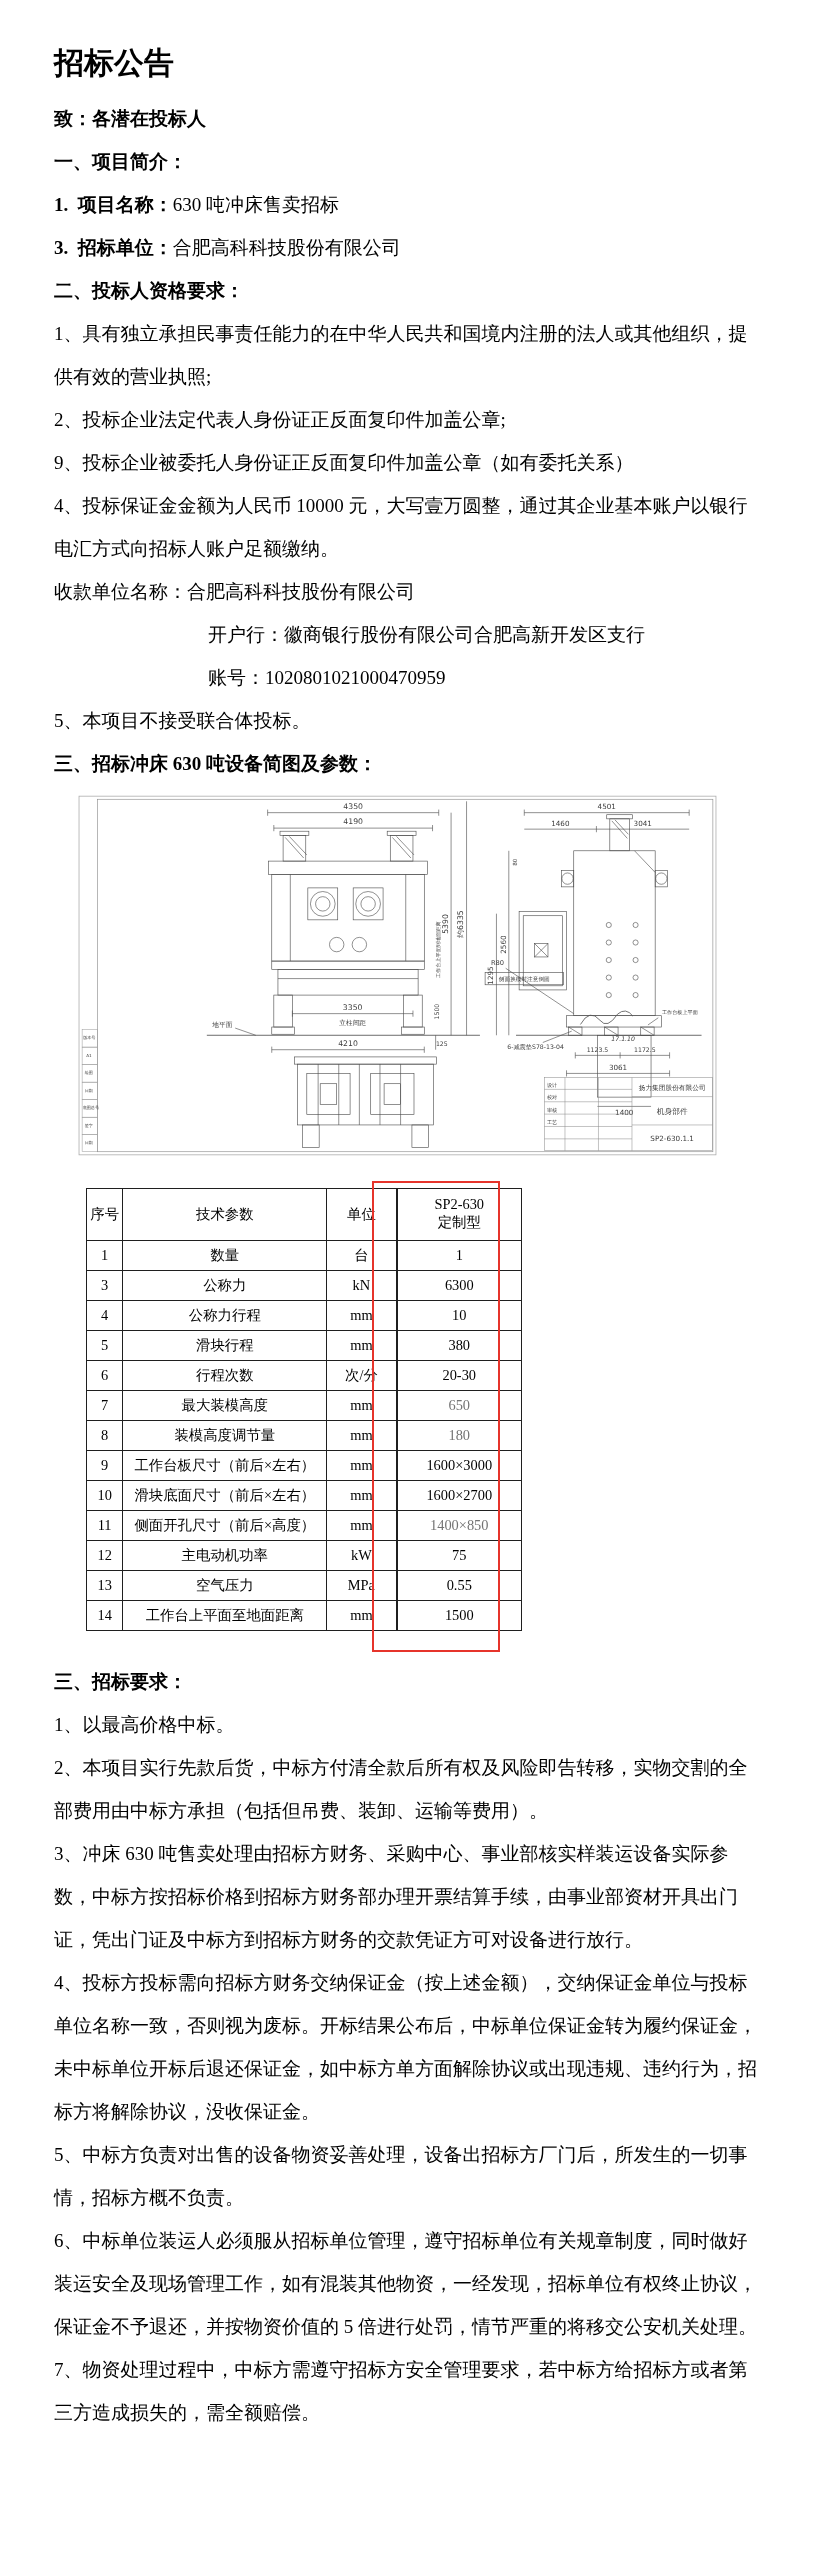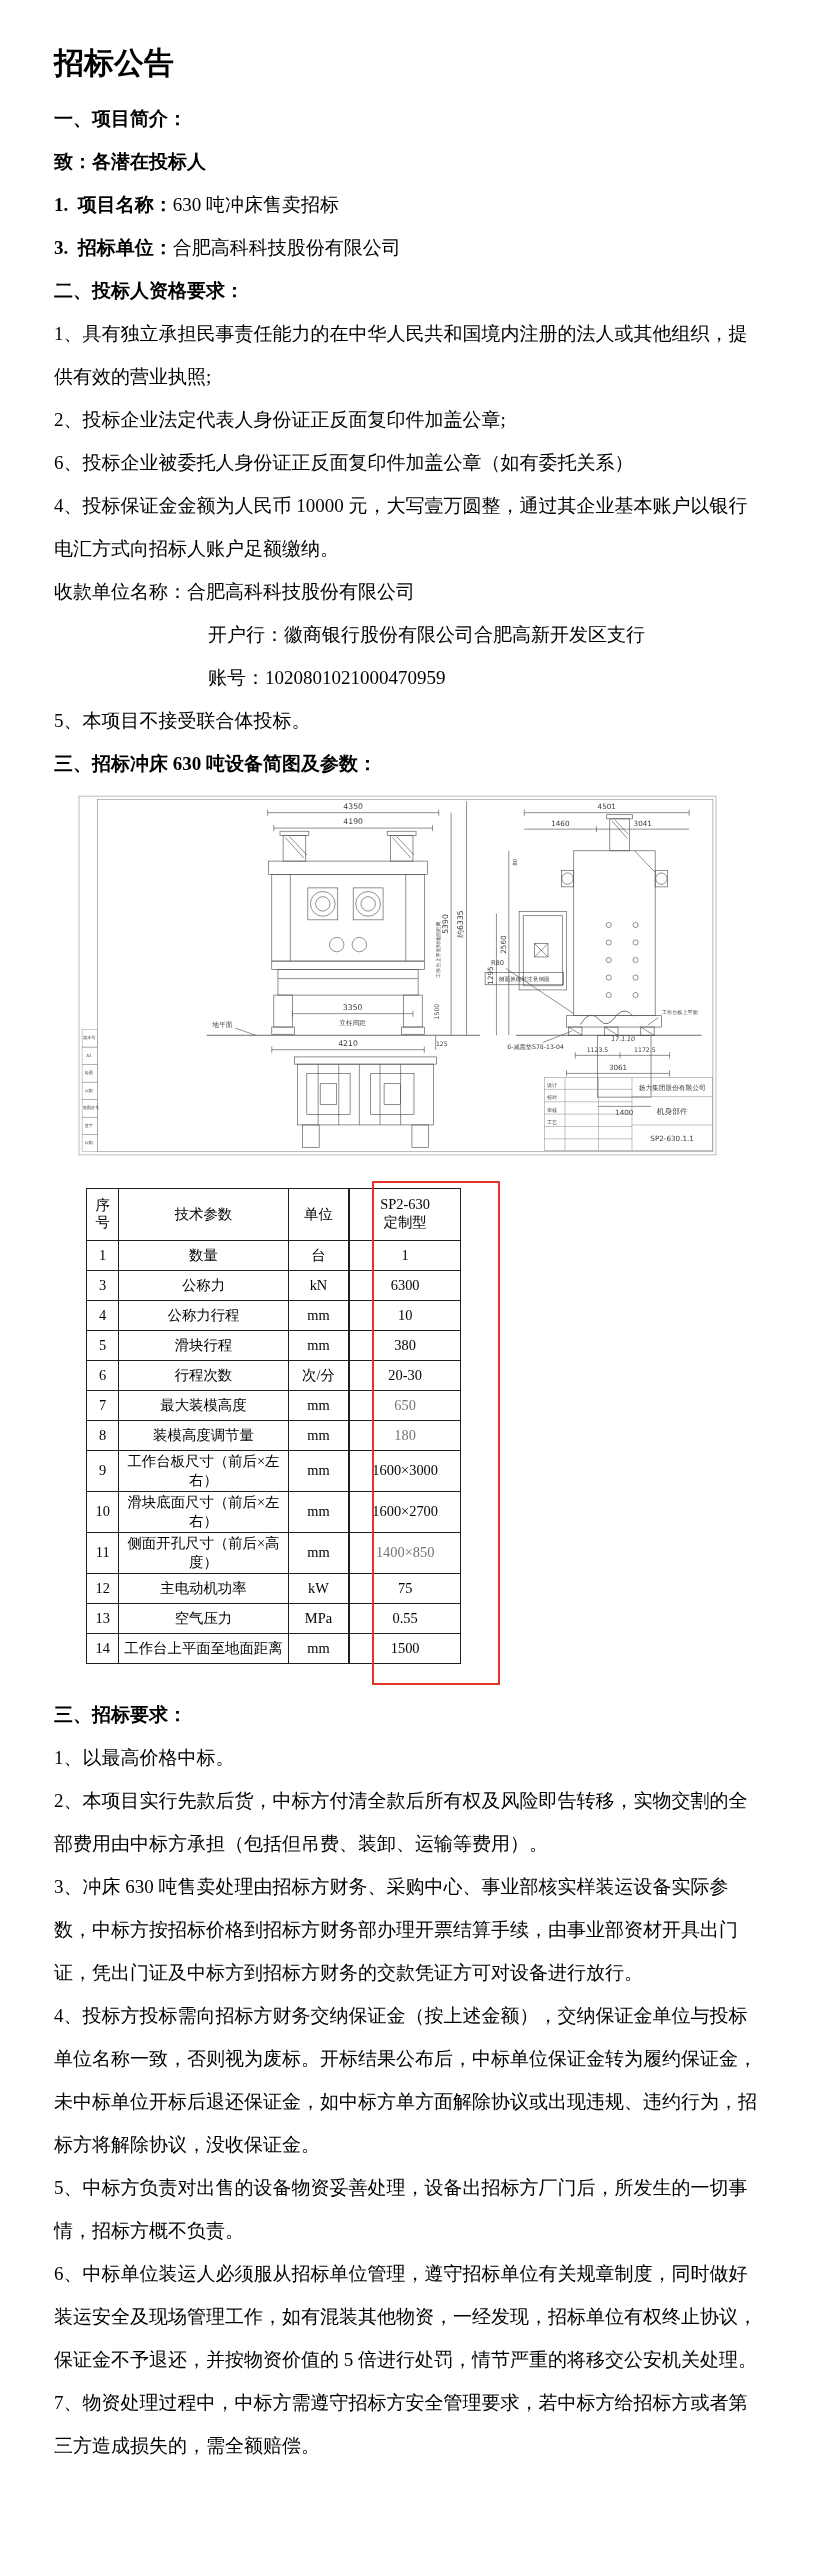--- a/index.html
+++ b/index.html
@@ -10,52 +10,52 @@
   p.line{font-size:19px;line-height:43px;margin:0;}
   .bold{font-weight:bold;}
   .mt{margin-top:12.4px;}
   .indent{padding-left:154px;}
   
   .draw{margin:10.3px 0 0 24px;width:639px;height:361px;border-radius:7px;}
   .draw svg{display:block;}
   .draw text{font-family:"DejaVu Sans","Liberation Sans",sans-serif;fill:#3c3c3c;}
   
   .tw{position:relative;margin:32px 0 0 32px;width:401px;}
-  table.params{border-collapse:collapse;width:375px;font-size:14.4px;
+  table.params{border-collapse:collapse;width:436px;font-size:14.4px;
        font-family:"Liberation Serif","DejaVu Serif",serif;}
   table.params th,table.params td{border:1px solid #1f1f1f;text-align:center;
        vertical-align:middle;padding:1px 3.1px;font-weight:normal;}
   table.params th{height:49px;}
   table.params td{height:27px;}
   .no-col{width:27px;word-break:break-all;line-height:17.5px;}
   .param-col{width:185px;}
   .unit-col{width:58px;}
   .val-col{width:110px;border-left:2.6px double #1f1f1f !important;}
   .val-red{color:#737373;margin-left:16px;}
   .redbox{position:absolute;top:-7.2px;left:286px;width:124px;height:calc(100% + 24px);
        border:2.1px solid #e6342b;pointer-events:none;}
 </style>
 </head>
 <body>
 
 <div class="doc">
 
   <h1 class="title">招标公告</h1>
 
+  <p class="line"><span class="bold">致：</span><span class="bold">各潜在投标人</span></p>
+
   <p class="line bold mt">一、项目简介：</p>
-
-  <p class="line"><span class="bold">致：</span><span class="bold">各潜在投标人</span></p>
 
   <p class="line"><span class="bold">1.</span>&nbsp;&nbsp;<span class="bold">项目名称：</span><span>630 吨冲床售卖招标</span></p>
   <p class="line"><span class="bold">3.</span>&nbsp;&nbsp;<span class="bold">招标单位：</span><span>合肥高科科技股份有限公司</span></p>
 
   <p class="line bold mt">二、投标人资格要求：</p>
   <p class="line">1、具有独立承担民事责任能力的在中华人民共和国境内注册的法人或其他组织，提供有效的营业执照;</p>
   <p class="line">2、投标企业法定代表人身份证正反面复印件加盖公章;</p>
-  <p class="line">6、投标企业被委托人身份证正反面复印件加盖公章（如有委托关系）</p>
+  <p class="line">9、投标企业被委托人身份证正反面复印件加盖公章（如有委托关系）</p>
   <p class="line">4、投标保证金金额为人民币 10000 元，大写壹万圆整，通过其企业基本账户以银行电汇方式向招标人账户足额缴纳。</p>
   <p class="line">收款单位名称：合肥高科科技股份有限公司</p>
   <p class="line indent">开户行：徽商银行股份有限公司合肥高新开发区支行</p>
   <p class="line indent">账号：1020801021000470959</p>
   <p class="line">5、本项目不接受联合体投标。</p>
 
   <p class="line bold mt">三、招标冲床 630 吨设备简图及参数：</p>
 
   <div class="draw">
     <svg viewBox="0 0 1240 700" width="639" height="361">

